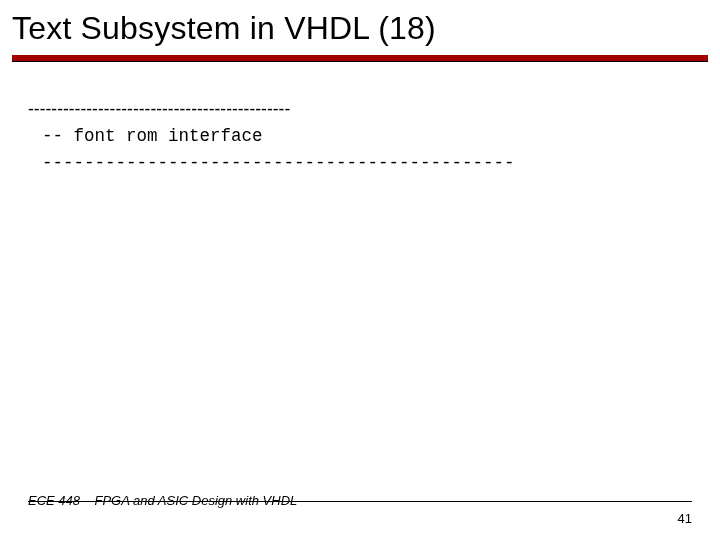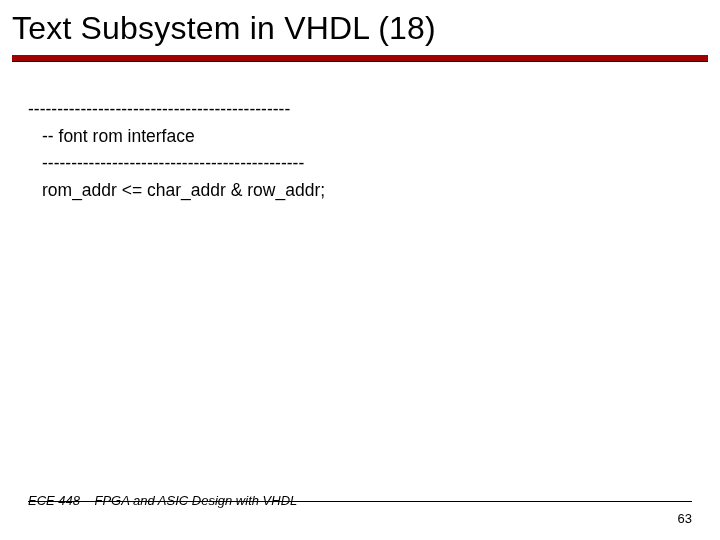--- a/index.html
+++ b/index.html
@@ -3,38 +3,37 @@
 <meta charset="utf-8">
 <style>
   * { margin: 0; padding: 0; box-sizing: border-box; }
   html, body { width: 720px; height: 540px; font-family: Arial, Helvetica, sans-serif; background: #fff; color: #000; overflow: hidden; }
   .slide { position: relative; width: 720px; height: 540px; }
   .title { font-size: 32px; font-weight: 400; padding: 10px 0 0 12px; letter-spacing: 0.2px; }
   .rule-wrap { margin: 8px 12px 0 12px; }
   .rule-red { height: 6px; background: #a00000; }
   .rule-thin { height: 1px; background: #000; margin-top: 0; }
   .body { padding: 34px 0 0 28px; font-size: 17.5px; line-height: 1.55; }
-  .body .indent { padding-left: 14px; }
+  .body .indent { padding-left: 14px; font-family: Liberation Mono, monospace; }
   .footer-rule { position: absolute; left: 28px; right: 28px; bottom: 38px; height: 1px; background: #000; }
   .footer { position: absolute; left: 28px; bottom: 32px; font-size: 13px; font-style: italic; color: #000; }
   .pagenum { position: absolute; right: 28px; bottom: 14px; font-size: 13px; color: #000; }
 </style>
 </head>
 <body>
 
 <div class="slide">
   <div class="title">Text Subsystem in VHDL (18)</div>
   <div class="rule-wrap">
     <div class="rule-red"></div>
     <div class="rule-thin"></div>
   </div>
 
   <div class="body">
     <div>---------------------------------------------</div>
     <div class="indent">-- font rom interface</div>
     <div class="indent">---------------------------------------------</div>
-    <div class="indent">rom_addr &lt;= char_addr &amp; row_addr;</div>
   </div>
 
   <div class="footer-rule"></div>
   <div class="footer">ECE 448 – FPGA and ASIC Design with VHDL</div>
-  <div class="pagenum">63</div>
+  <div class="pagenum">41</div>
 </div>
 
 </body></html>

